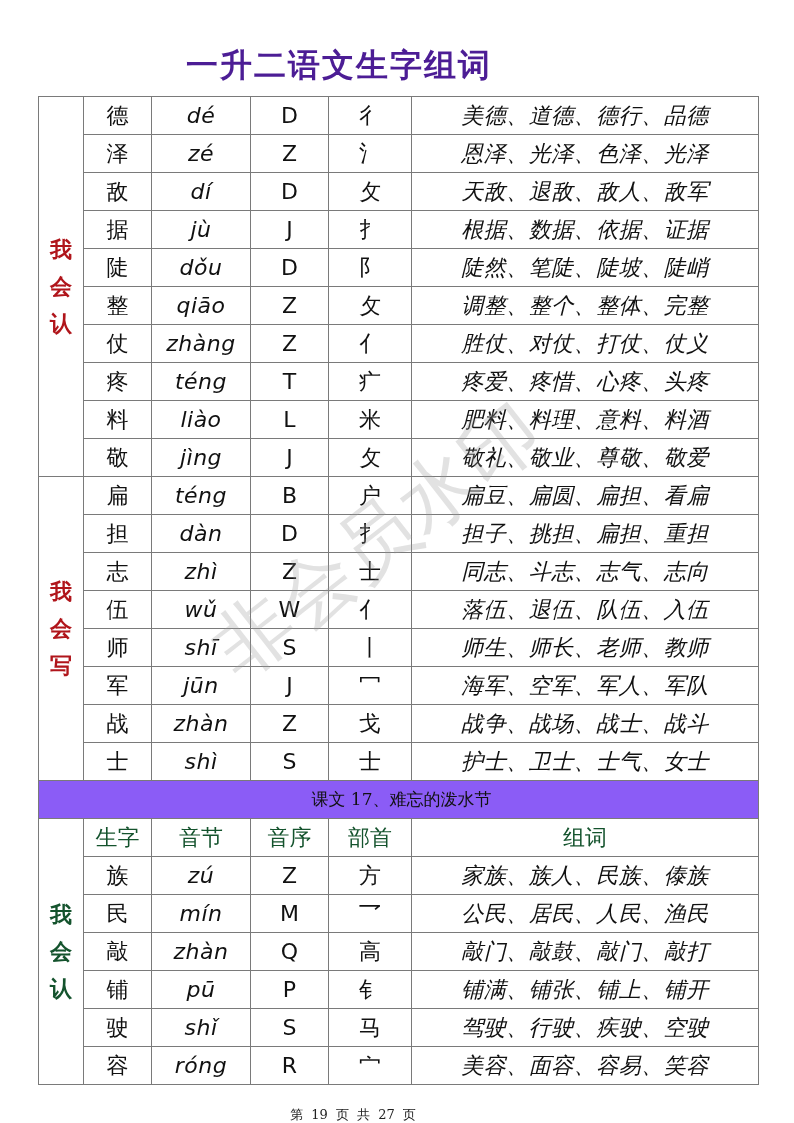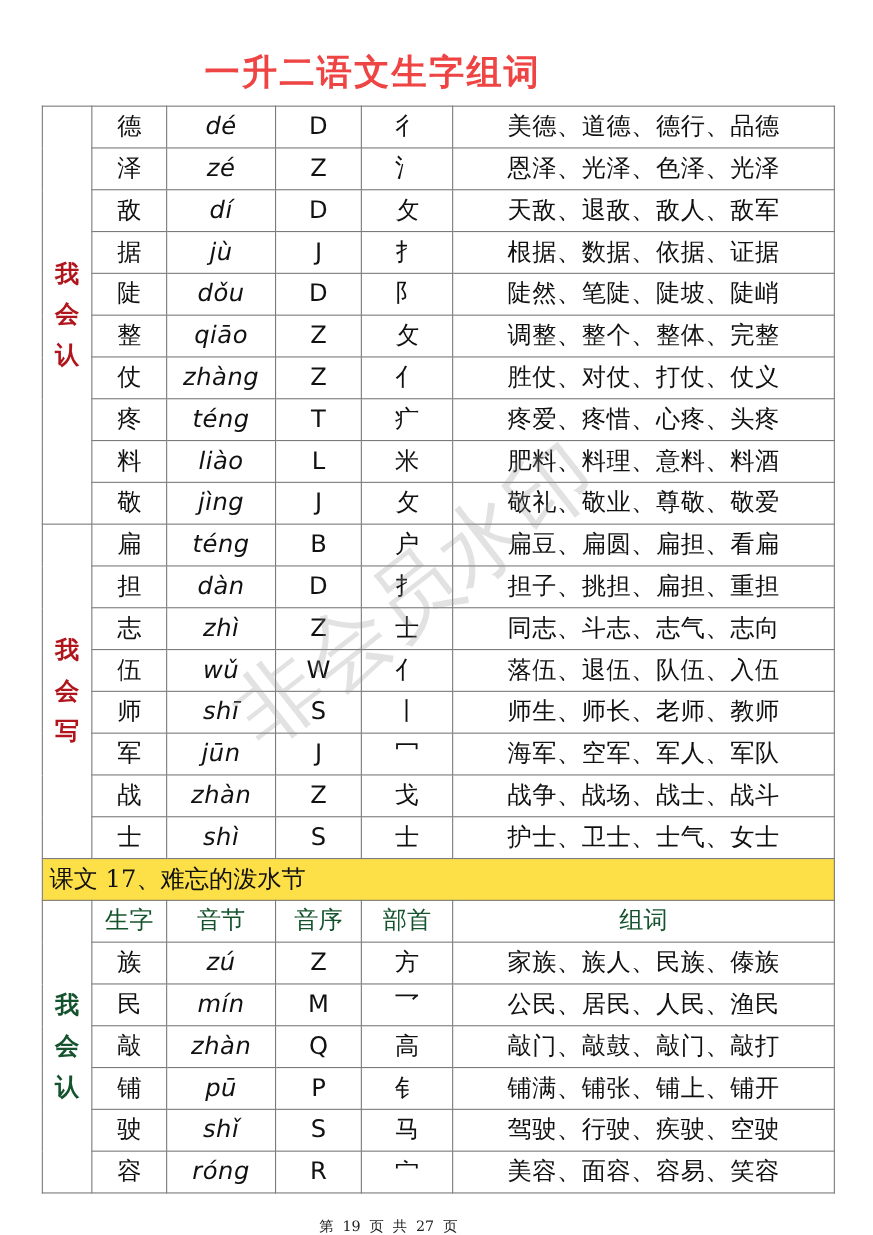--- a/index.html
+++ b/index.html
@@ -4,21 +4,21 @@
 <style>
   html, body { margin: 0; padding: 0; background: #ffffff; }
   body {
     width: 794px; height: 1123px; position: relative; overflow: hidden;
     font-family: "DejaVu Sans", "Liberation Sans", sans-serif;
     color: #111;
   }
   .title {
     position: absolute; top: 40px; left: 0; width: 678px; height: 50px;
     text-align: center; font-family: "DejaVu Serif", "Liberation Serif", serif;
-    font-size: 32px; font-weight: bold; color: #ef4444; letter-spacing: 2px;
+    font-size: 32px; font-weight: bold; color: #4c1d95; letter-spacing: 2px;
     line-height: 50px;
   }
   table.grid {
     position: absolute; top: 96px; left: 38px;
     width: 720px; border-collapse: collapse; table-layout: fixed;
   }
   table.grid td {
     border: 1.2px solid #7a7a7a; height: 37px; padding: 0;
     text-align: center; vertical-align: middle;
     font-size: 22px; line-height: 37px;
@@ -32,25 +32,25 @@
   td.sec {
     color: #b0151b; font-weight: bold; font-size: 26px; line-height: 44px;
     font-family: "DejaVu Serif", "Liberation Serif", serif;
   }
   td.sec span { display: block; }
   td.char, td.rad { font-family: "DejaVu Serif", "Liberation Serif", serif; font-size: 23px; }
   td.py { font-family: "DejaVu Sans", sans-serif; font-size: 21px; letter-spacing: 0.5px; font-style: italic; }
   td.ini { font-family: "DejaVu Sans", sans-serif; font-size: 21px; }
   td.words {
     text-align: left; padding-left: 8px;
-    font-family: "DejaVu Serif", "Liberation Serif", serif; font-size: 23px; letter-spacing: 0.5px;
+    font-family: "DejaVu Serif", "Liberation Serif", serif; font-size: 23px; letter-spacing: 0.5px; font-style: italic;
   }
   tr.lesson td {
-    background: #fde047; text-align: left; padding-left: 6px;
-    font-family: "DejaVu Serif", "Liberation Serif", serif; font-size: 22px;
+    background: #8b5cf6; text-align: center; padding-left: 6px;
+    font-family: "DejaVu Serif", "Liberation Serif", serif; font-size: 17px;
   }
   tr.head td {
     color: #14532d; font-family: "DejaVu Serif", "Liberation Serif", serif; font-size: 22px;
   }
   .footer {
     position: absolute; top: 1106px; left: 0; width: 706px; text-align: center;
     font-size: 13px; color: #222; word-spacing: 4px;
     font-family: "DejaVu Serif", "Liberation Serif", serif;
   }
   .watermark {

